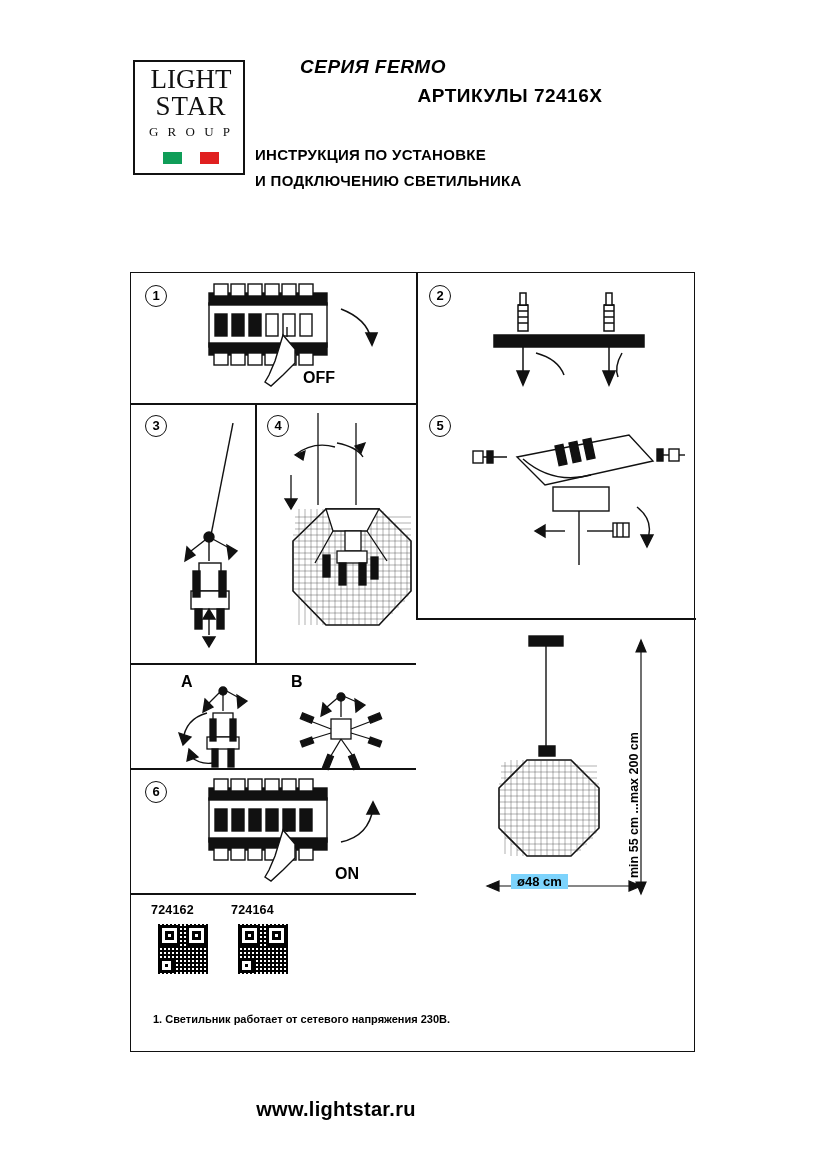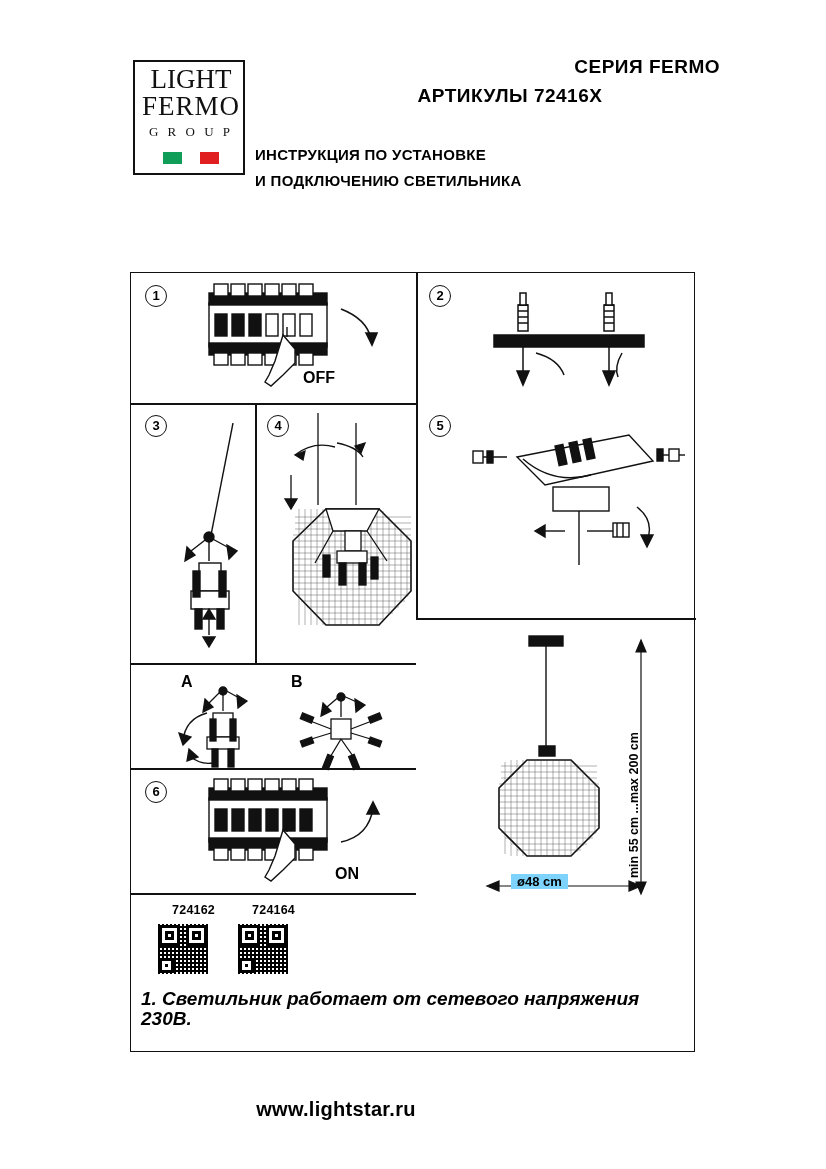--- a/index.html
+++ b/index.html
@@ -59,24 +59,25 @@
   }
   .flag i { display: block; height: 100%; flex: 1 1 33.33%; }
   .flag .g { background: #0f9d58; }
   .flag .w { background: #ffffff; }
   .flag .r { background: #e02020; }
 
   .title-series {
     position: absolute;
     left: 300px; top: 4px;
     width: 420px;
-    text-align: right;
+    text-align: left;
     font-size: 19px;
     font-weight: bold;
     letter-spacing: .5px;
+    font-style: italic;
   }
   .title-art {
     position: absolute;
     left: 300px; top: 33px;
     width: 420px;
     text-align: center;
     font-size: 19px;
     font-weight: bold;
     letter-spacing: .5px;
   }
@@ -123,21 +124,21 @@
 
   
   .codes {
     position: absolute;
     left: 12px; top: 630px;
   }
   .code-item { position: absolute; }
   .code-label {
     font-size: 12.5px;
     font-weight: bold;
-    text-align: right;
+    text-align: left;
     width: 64px;
     letter-spacing: .2px;
   }
   .qr {
     width: 52px; height: 52px;
     margin: 6px auto 0;
     background-color: #fff;
     background-image:
       repeating-linear-gradient(0deg, #000 0 2px, transparent 2px 4px),
       repeating-linear-gradient(90deg, #000 0 2px, transparent 2px 4px);
@@ -160,25 +161,24 @@
     position: absolute;
     left: 1px; bottom: 1px;
     width: 15px; height: 15px;
     border: 3px solid #000;
     background: #fff;
     box-shadow: inset 0 0 0 3px #fff, inset 0 0 0 6px #000;
   }
 
   .notes {
     position: absolute;
-    left: 10px; bottom: 22px;
-    font-size: 19px;
+    left: 22px; bottom: 22px;
+    font-size: 11px;
     line-height: 20px;
     font-weight: bold;
-    font-style: italic;
   }
 
   .footer {
     position: absolute;
     left: 0; bottom: 48px;
     width: 672px;
     text-align: center;
     font-size: 20px;
     font-weight: bold;
     letter-spacing: .3px;
@@ -201,21 +201,21 @@
   svg { display: block; }
 </style>
 </head>
 <body>
 
 <div class="header">
 
   <div class="logo-box">
     <div class="logo-text">
       <div>LIGHT</div>
-      <div class="l2">FERMO</div>
+      <div class="l2">STAR</div>
     </div>
     <div class="logo-group">G R O U P</div>
     <div class="flag">
       <i class="g"></i>
         <i class="w"></i>
         <i class="r"></i>
     </div>
   </div>
 
   <div class="title-series">СЕРИЯ FERMO</div>

